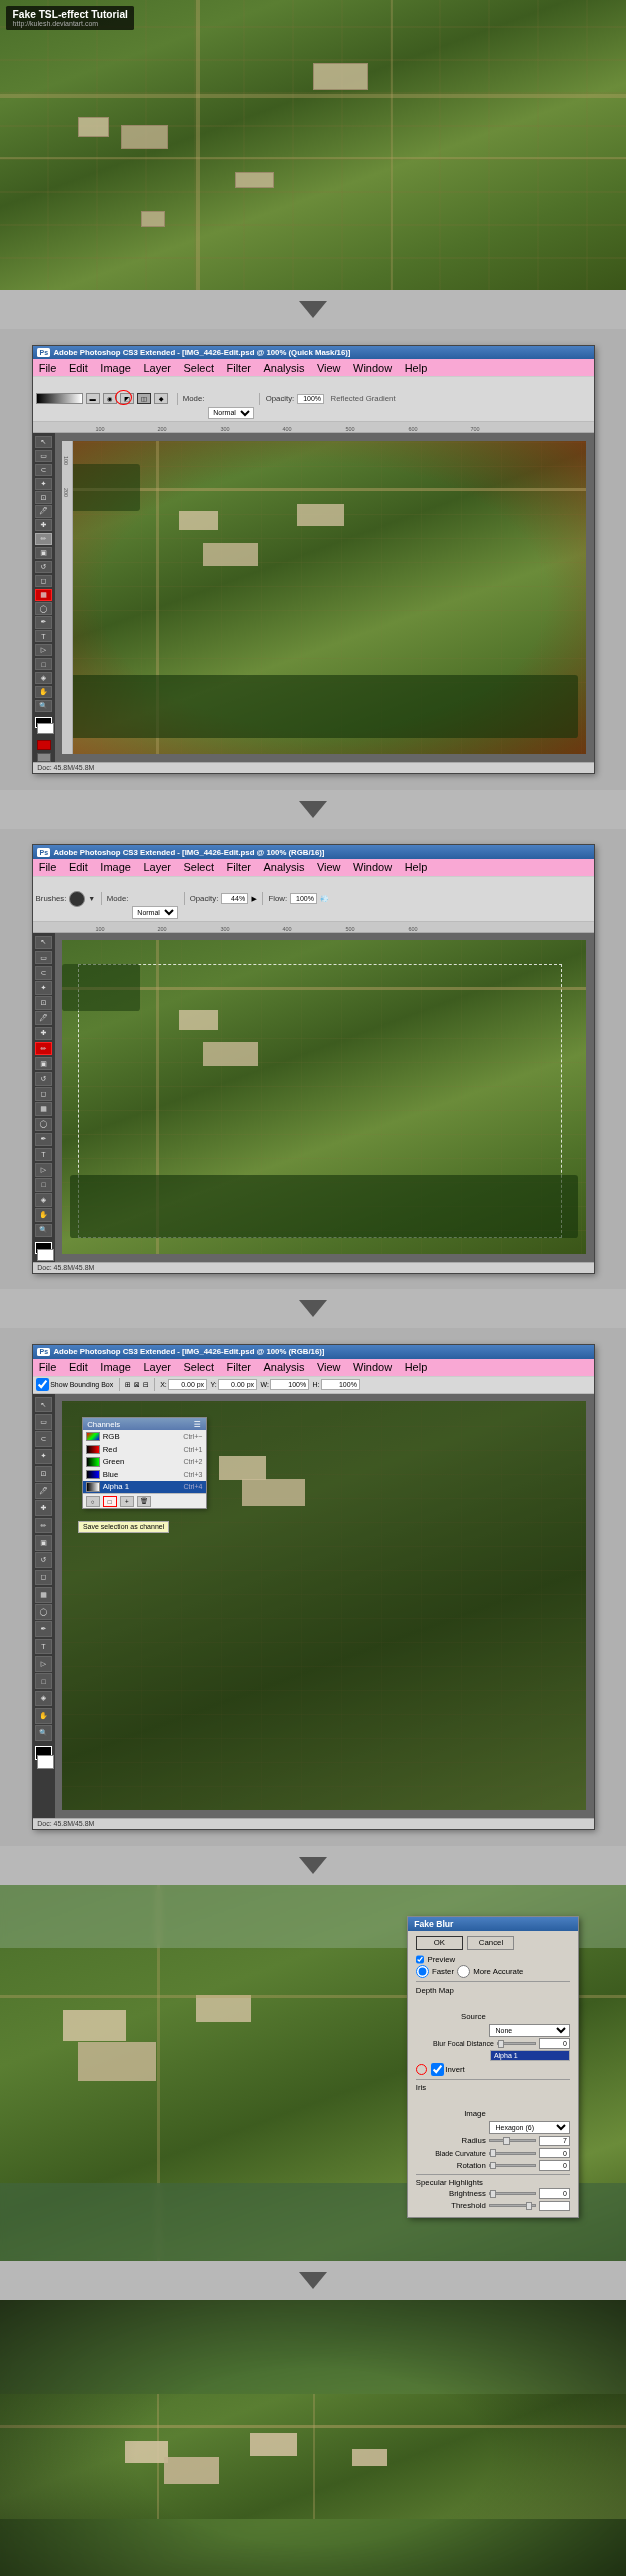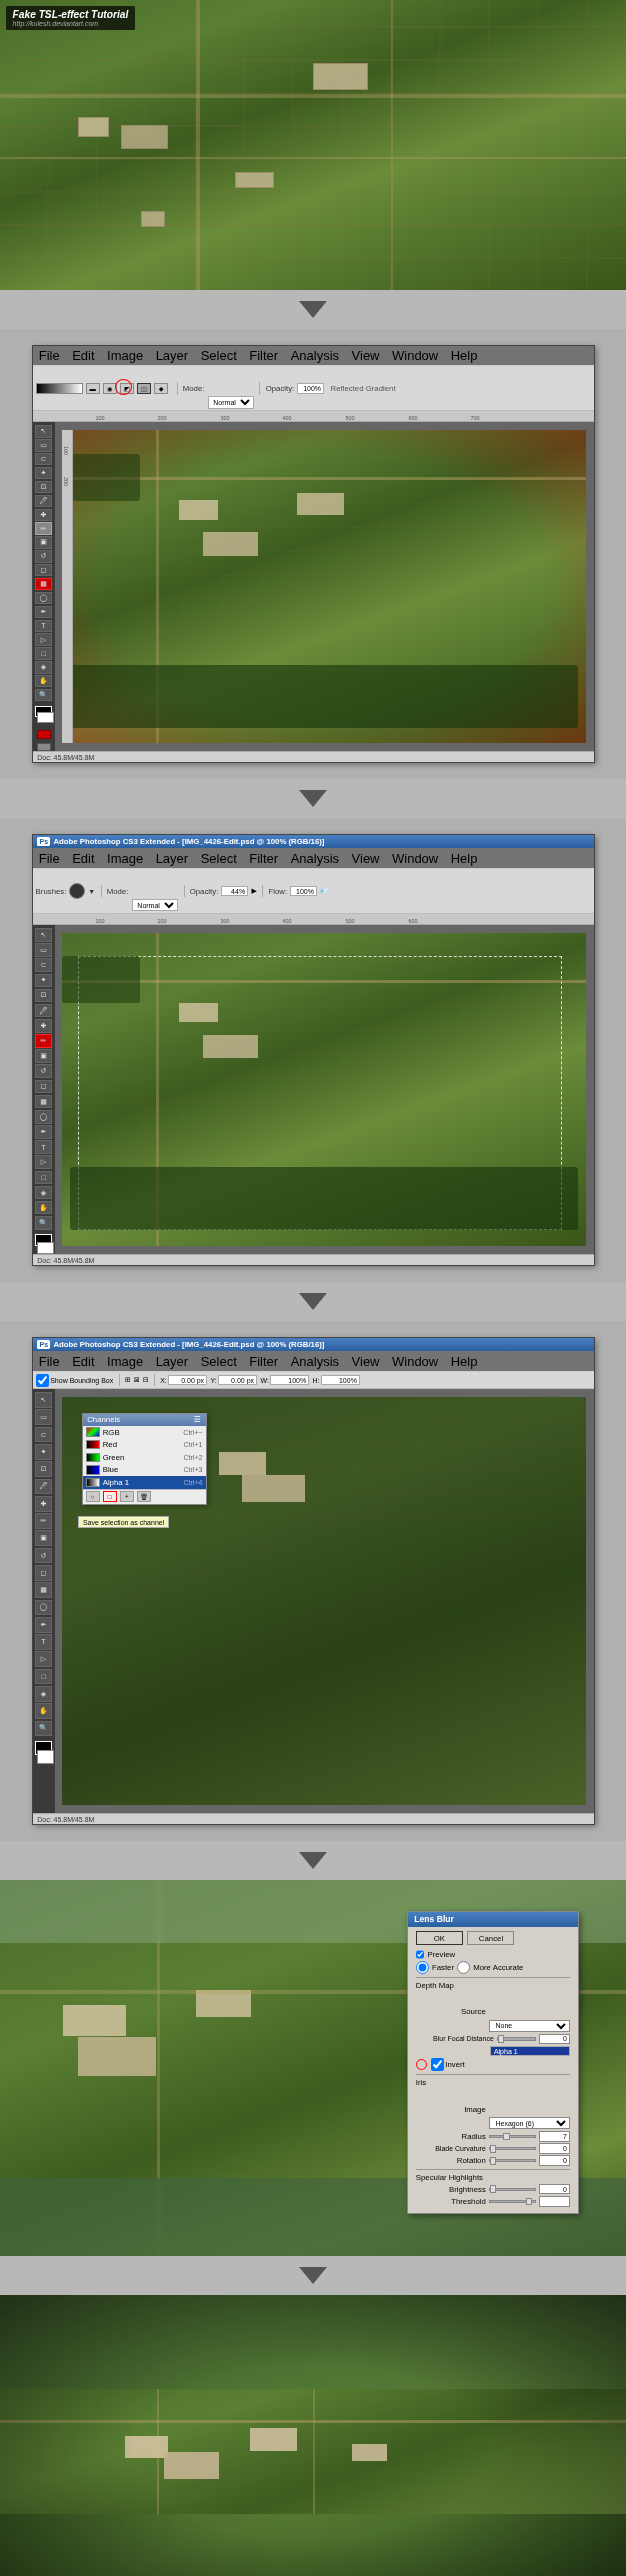--- a/index.html
+++ b/index.html
@@ -10,21 +10,20 @@
       font-size: 8.6px;
     }
 
     
     .section-top-photo {
       width: 626px;
       height: 290px;
       background: linear-gradient(160deg, #4a6e2a 0%, #5a7e32 20%, #3d5c1f 40%, #6b8c3a 60%, #4e7028 80%, #3a5518 100%);
       position: relative;
       overflow: hidden;
-      font-style: italic;
     }
     .section-top-photo::before {
       content: '';
       position: absolute;
       top: 0; left: 0; right: 0; bottom: 0;
       background:
         repeating-linear-gradient(0deg, transparent, transparent 31px, rgba(139,110,60,0.15) 31px, rgba(139,110,60,0.15) 33px),
         repeating-linear-gradient(90deg, transparent, transparent 47px, rgba(139,110,60,0.1) 47px, rgba(139,110,60,0.1) 49px);
     }
     .tutorial-badge {
@@ -106,27 +105,27 @@
     }
     .ps-titlebar-icon {
       background: #fff;
       color: #2a5fa0;
       font-weight: bold;
       font-size: 7px;
       padding: 0.8px 2.3px;
       border-radius: 1.6px;
     }
     .ps-menubar {
-      background: #737373;
+      background: #f9a8d4;
       border-bottom: 0.8px solid #ccc;
       display: flex;
       align-items: center;
       padding: 1.6px 3.1px;
       gap: 6.3px;
-      font-size: 13px;
+      font-size: 11px;
     }
     .ps-menuitem {
       padding: 0.8px 3.1px;
       cursor: pointer;
       color: #000;
     }
     .ps-toolbar-row {
       background: #d8d8d8;
       border-bottom: 0.8px solid #bbb;
       display: flex;
@@ -547,20 +546,24 @@
   </div>
 </div>
 
 <div class="arrow-container">
   <div class="arrow-down"></div>
 </div>
 
 <div class="section-wrapper">
   <div class="ps-window">
 
+    <div class="ps-titlebar">
+      <span class="ps-titlebar-icon">Ps</span>
+      <span>Adobe Photoshop CS3 Extended - [IMG_4426-Edit.psd @ 100% (Quick Mask/16)]</span>
+    </div>
 
     <div class="ps-menubar">
       <span class="ps-menuitem">File</span>
       <span class="ps-menuitem">Edit</span>
       <span class="ps-menuitem">Image</span>
       <span class="ps-menuitem">Layer</span>
       <span class="ps-menuitem">Select</span>
       <span class="ps-menuitem">Filter</span>
       <span class="ps-menuitem">Analysis</span>
       <span class="ps-menuitem">View</span>
@@ -915,21 +918,21 @@
     <div style="position:absolute;left:157px;top:0;bottom:0;width:3.1px;background:rgba(180,160,100,0.35);"></div>
 
     <div style="position:absolute;bottom:0;left:0;right:0;height:78px;background:rgba(20,50,10,0.5);"></div>
 
     <div style="position:absolute;top:0;left:0;right:0;height:63px;background:rgba(150,180,150,0.4);backdrop-filter:blur(3.1px);"></div>
 
     <div style="position:absolute;bottom:0;left:0;right:0;height:78px;background:rgba(100,140,100,0.4);backdrop-filter:blur(3.1px);"></div>
   </div>
 
   <div class="lens-blur-dialog">
-    <div class="dialog-title">Lens Blur</div>
+    <div class="dialog-title">Fake Blur</div>
     <div class="dialog-body">
 
       <div style="display:flex;gap:4.7px;margin-bottom:4.7px;">
         <button class="dialog-btn default">OK</button>
         <button class="dialog-btn">Cancel</button>
       </div>
 
       <div class="dialog-checkbox-row">
         <input type="checkbox" checked="" style="">
         <label>Preview</label>

